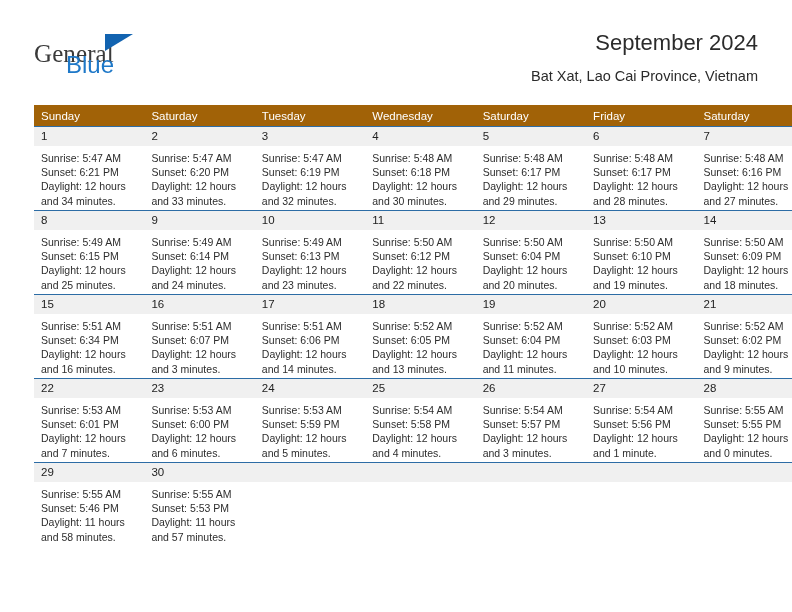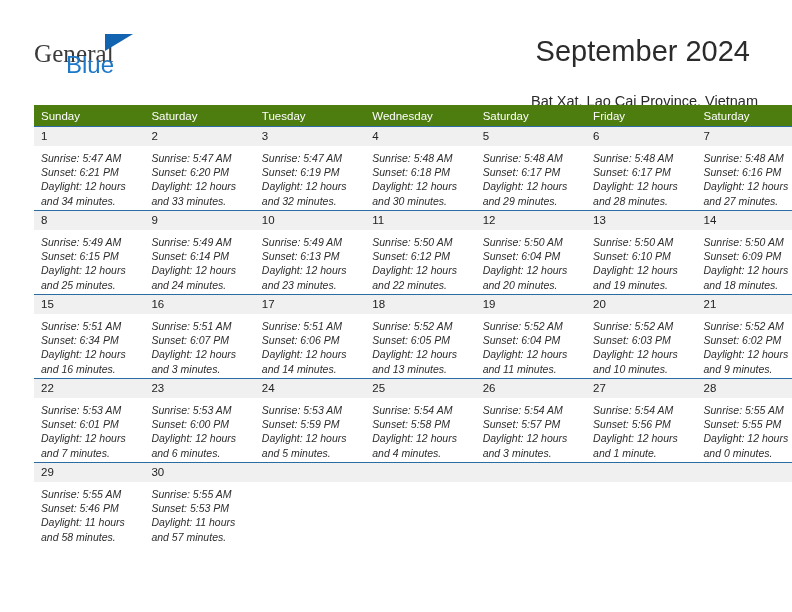--- a/index.html
+++ b/index.html
@@ -67,49 +67,49 @@
     text-align: right;
   }
 
   .title-block {
     position: absolute;
     right: 0;
     top: -4px;
     text-align: right;
   }
   .cal-title {
-    font-size: 29px;
+    font-size: 22px;
     color: #2b2b2b;
     line-height: 38px;
     white-space: nowrap;
     font-weight: normal;
-    margin: 8px;
+    margin: 0;
   }
   .cal-subtitle {
     font-size: 14.5px;
     color: #2b2b2b;
     line-height: 22px;
-    margin-top: 20px;
+    margin-top: 3px;
     white-space: nowrap;
   }
 
   
   .calendar {
     position: absolute;
     left: 34px;
     top: 105px;
     width: 724px;
   }
   table.cal {
     border-collapse: collapse;
     table-layout: fixed;
     width: 724px;
   }
   table.cal th {
-    background: #4d7c0f;
+    background: #a16207;
     color: #ffffff;
     font-size: 11.5px;
     font-weight: normal;
     text-align: left;
     padding: 4px 0 4px 7px;
     height: 13px;
     border: none;
     width: 103.43px;
   }
   table.cal td {
@@ -132,21 +132,20 @@
   }
   .daynum.empty {
     background: #f0f0f0;
     color: transparent;
   }
   .details {
     padding: 5px 6px 0 7px;
     font-size: 10.5px;
     line-height: 14.2px;
     color: #2d2d2d;
-    font-style: italic;
   }
   .details div {
     white-space: nowrap;
   }
   td.blank .details { visibility: hidden; }
 </style>
 </head>
 <body>
 
 <div class="page">

